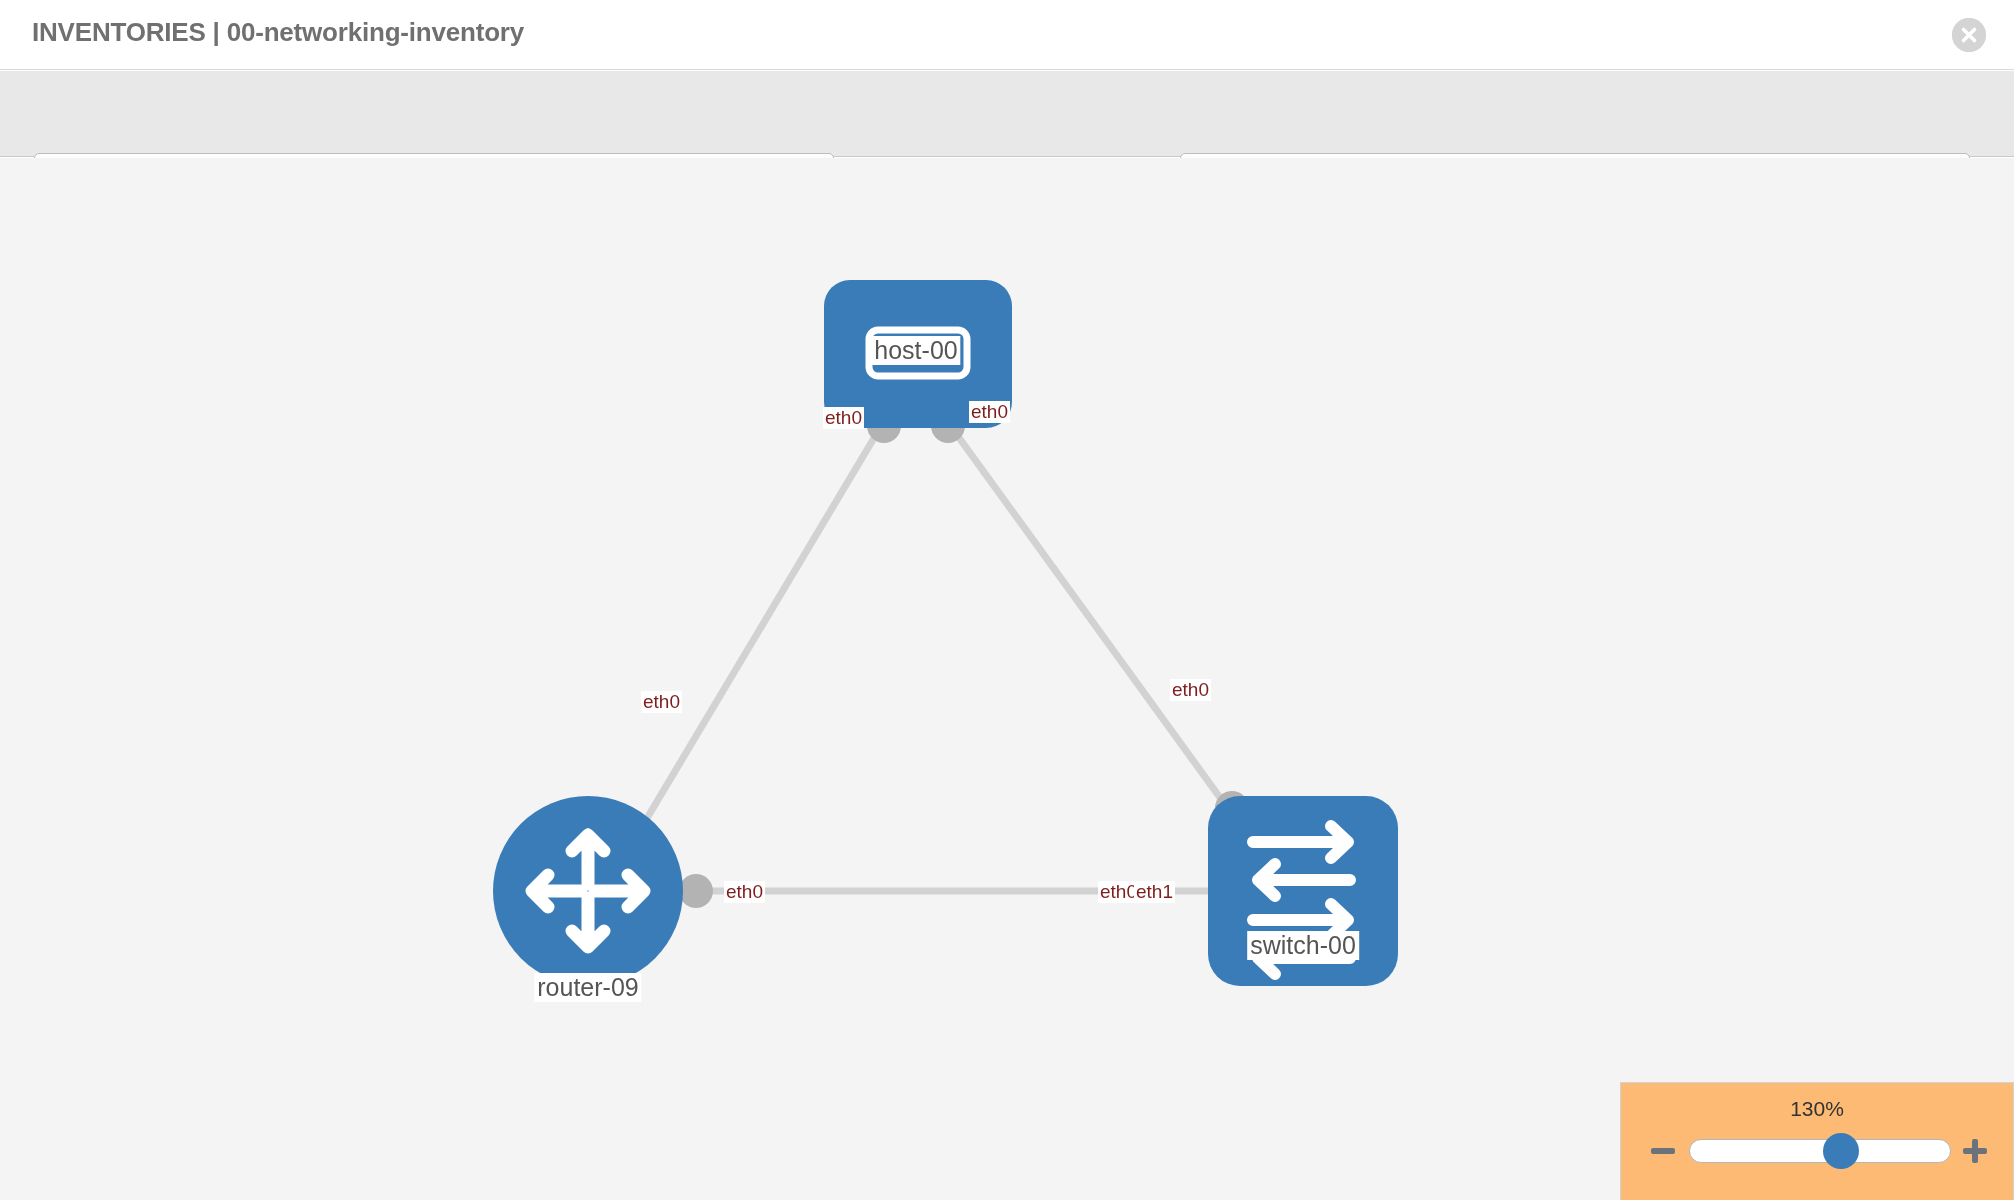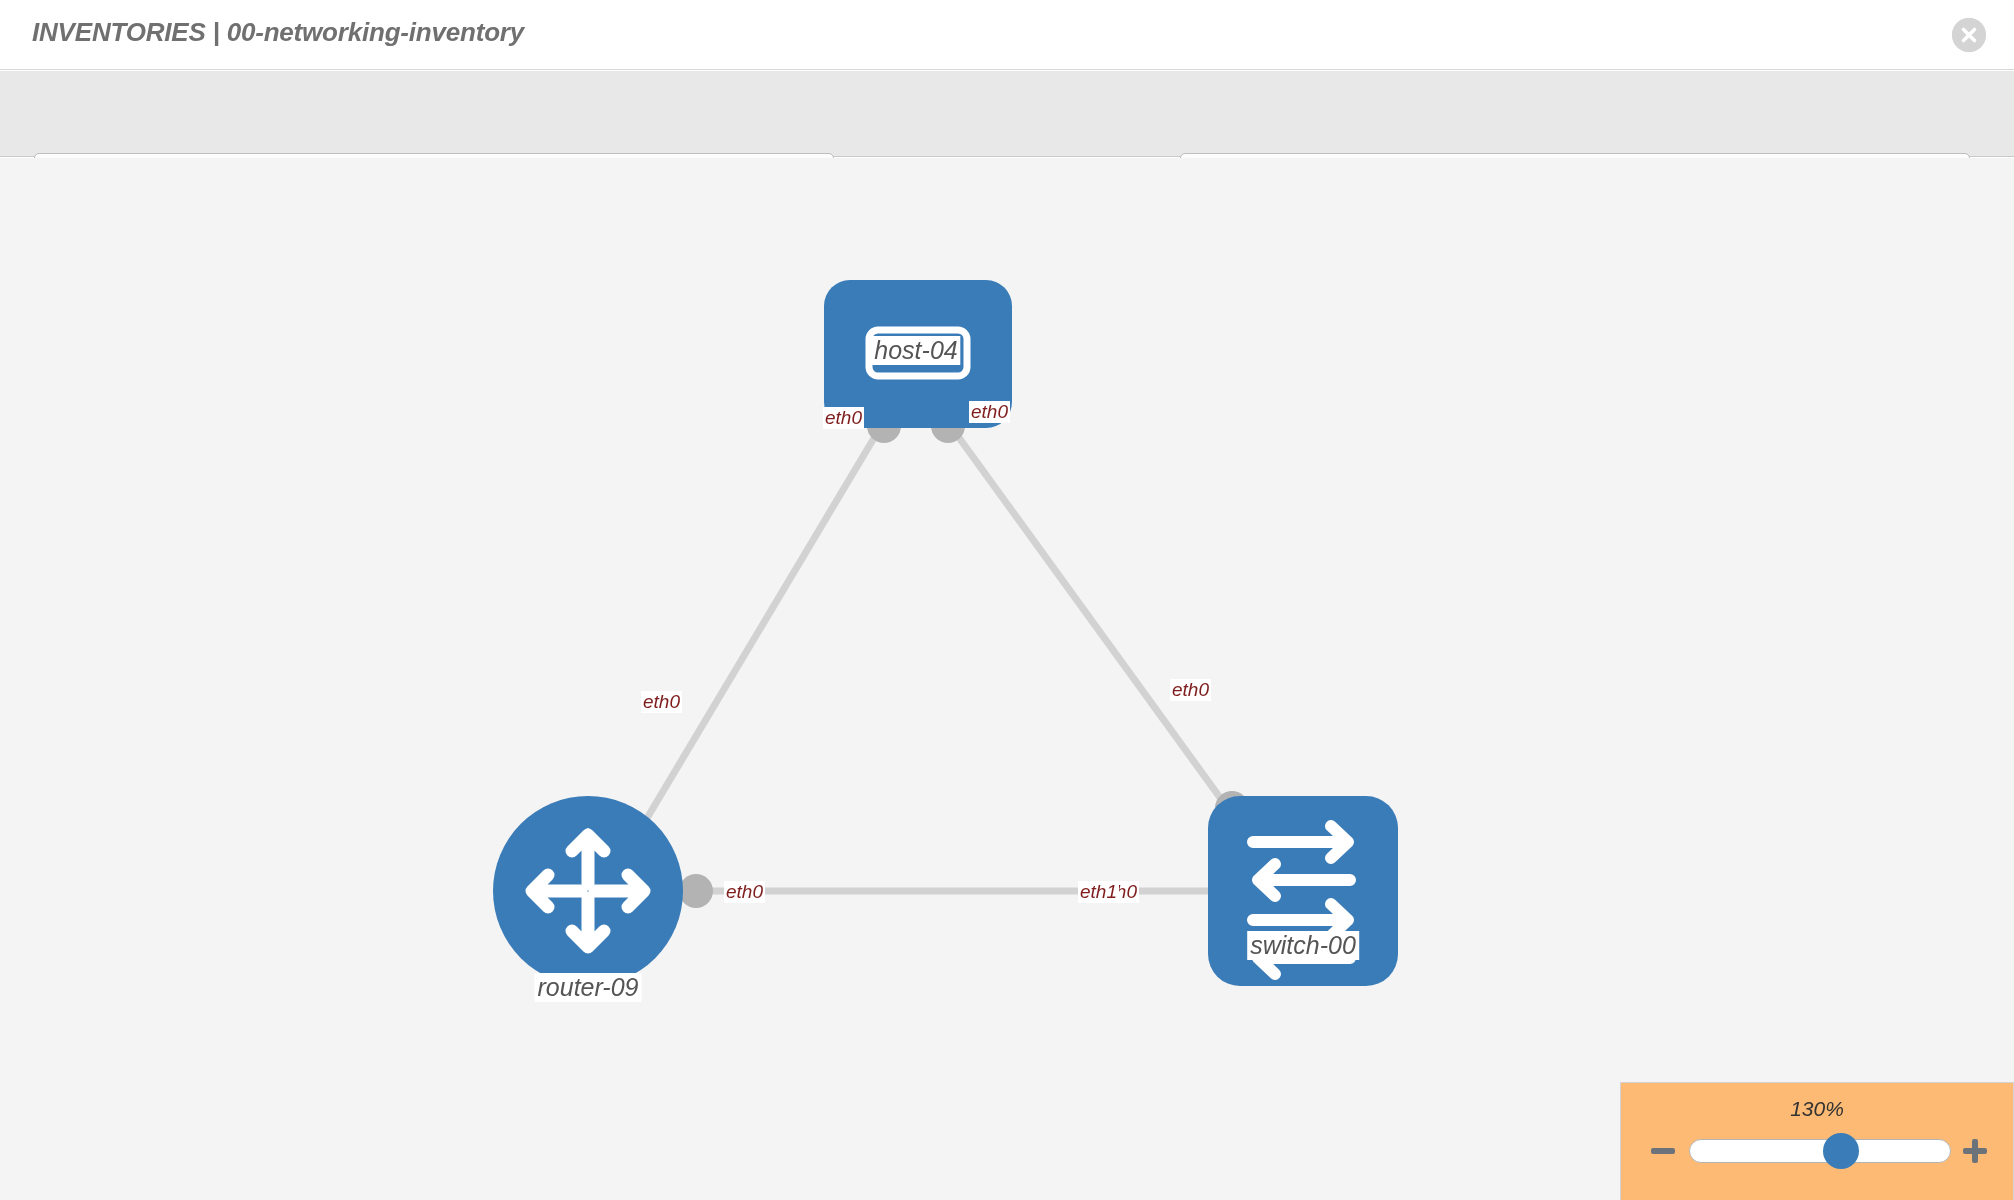--- a/index.html
+++ b/index.html
@@ -3,21 +3,21 @@
 <meta charset="utf-8">
 <title>Inventory Topology</title>
 <style>
   * { box-sizing: border-box; margin: 0; padding: 0; }
   html, body {
     width: 2014px; height: 1200px;
     background: #ffffff;
     font-family: "Liberation Sans", sans-serif;
     overflow: hidden;
   }
-  #app { position: relative; width: 2014px; height: 1200px; font-style: italic; }
+  #app { position: relative; width: 2014px; height: 1200px; }
 
   
   .header {
     position: absolute; left: 0; top: 0; width: 2014px; height: 70px;
     background: #ffffff;
     border-bottom: 1px solid #d8d8d8;
   }
   .page-title {
     position: absolute; left: 32px; top: 17px;
     font-size: 26px; font-weight: bold; color: #707070;
@@ -200,31 +200,31 @@
         <rect x="1208" y="638" width="190" height="190" rx="32" fill="#3a7cb8"></rect>
         <g stroke="#ffffff" stroke-width="12" stroke-linecap="round" stroke-linejoin="round" fill="none">
           <path d="M1253 684 L1348 684 M1331 668 L1348 684 L1331 700"></path>
           <path d="M1350 722 L1258 722 M1275 706 L1258 722 L1275 738"></path>
           <path d="M1253 762 L1348 762 M1331 746 L1348 762 L1331 778"></path>
           <path d="M1350 800 L1258 800 M1275 784 L1258 800 L1275 816"></path>
         </g>
       </g>
     </svg>
 
-    <div class="node-label" style="left:916px; top:178px;">host-04</div>
+    <div class="node-label" style="left:916px; top:178px;">host-00</div>
     <div class="node-label" style="left:588px; top:815px;">router-09</div>
     <div class="node-label" style="left:1303px; top:773px;">switch-00</div>
 
     <div class="iface-label" style="left:823px; top:249px;">eth0</div>
     <div class="iface-label" style="left:969px; top:243px;">eth0</div>
     <div class="iface-label" style="left:641px; top:533px;">eth0</div>
     <div class="iface-label" style="left:1170px; top:521px;">eth0</div>
     <div class="iface-label" style="left:724px; top:723px;">eth0</div>
     <div class="iface-label" style="left:1098px; top:723px;">eth0</div>
-    <div class="iface-label" style="left:1078px; top:723px;">eth1</div>
+    <div class="iface-label" style="left:1134px; top:723px;">eth1</div>
 
     <div class="zoom-panel" style="left:1620px; top:924px;">
       <div class="zoom-value">130%</div>
 
       <div class="zoom-minus">
         <svg width="32" height="32" viewBox="0 0 32 32">
           <rect x="4" y="13" width="24" height="6" rx="2" fill="#6b7279"></rect>
         </svg>
       </div>
 

